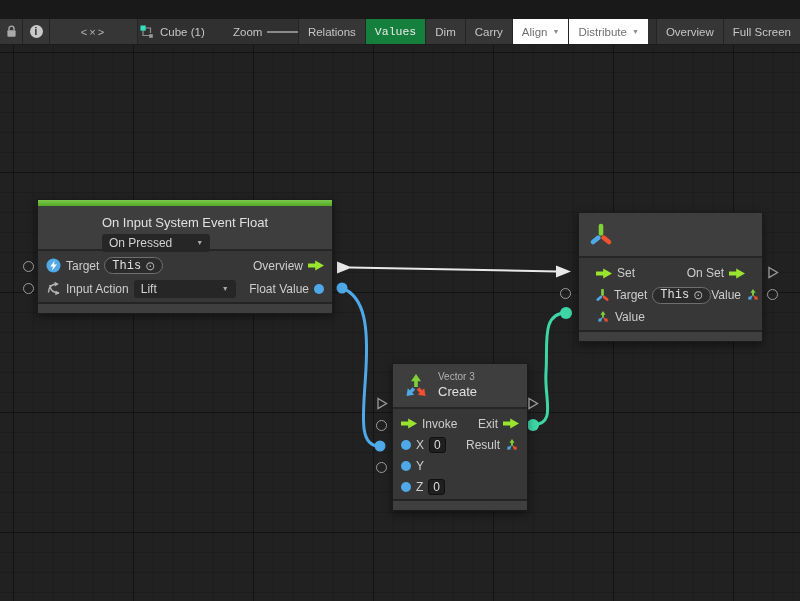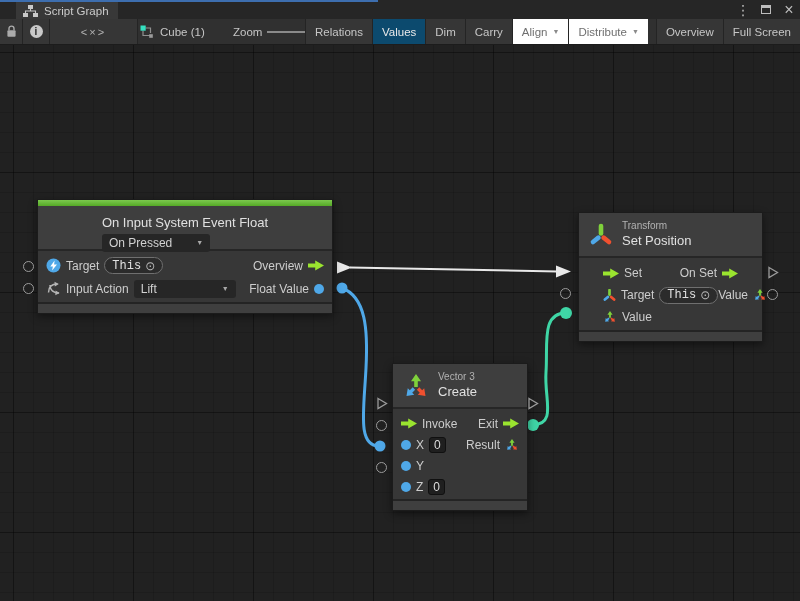--- a/index.html
+++ b/index.html
@@ -30,21 +30,21 @@
   .cube { position:absolute; left:140px; top:0; height:100%; display:flex; align-items:center; gap:6px; }
   .cube-label { font-size:11.5px; color:#c6c6c6; }
   .zoom-label { position:absolute; left:233px; top:0; height:100%; display:flex; align-items:center;
                 font-size:11.5px; color:#c6c6c6; }
   .zoom-track { position:absolute; left:267px; top:12px; width:86px; height:2px; background:#8a8a8a; }
   .zoom-handle { position:absolute; left:344px; top:7px; width:12px; height:12px; border-radius:50%; background:#9a9a9a; }
   .zoom-val { position:absolute; left:360px; top:0; height:100%; display:flex; align-items:center;
               font-size:10.5px; color:#c6c6c6; }
   .tb-right { position:absolute; right:0; top:0; height:100%; display:flex; }
   .tb-right .tbtn { border-right:none; border-left:1px solid #242424; }
-  .tbtn.active { background:#0c4a6e; color:#e9e9e9; }
+  .tbtn.active { background:#15803d; color:#e9e9e9;font-family:Liberation Mono, monospace; }
   .tbtn.disabled { color:#6f6f6f; background:#ffffff; }
   .tbtn .chev { font-size:7px; margin-left:5px; color:#8a8a8a; }
   .tbtn.gapL { margin-left:8px; }
 
   
   .canvas { position:absolute; left:0; top:45px; width:800px; height:556px; background-color:#212121;
     background-image:
       linear-gradient(to right, rgba(0,0,0,0.30) 1px, transparent 1px),
       linear-gradient(to bottom, rgba(0,0,0,0.30) 1px, transparent 1px),
       linear-gradient(to right, rgba(0,0,0,0.13) 1px, transparent 1px),
@@ -86,39 +86,20 @@
   
   .port-circle { position:absolute; z-index:12; width:11px; height:11px; border-radius:50%;
                  border:1.5px solid #9b9b9b; background:transparent; }
   .port-tri { position:absolute; z-index:12; width:12px; height:13px; }
 </style>
 </head>
 <body>
 
 <div id="stage">
 
-  <div class="tabbar">
-    <div class="focus-line"></div>
-    <div class="tab">
-      <svg width="15" height="12" viewBox="0 0 15 12">
-        <path d="M7.5 4 v2 M2.5 8 V6 H12.5 V8" stroke="#c9c9c9" stroke-width="1.1" fill="none"></path>
-        <rect x="5" y="0" width="5" height="4" fill="#c9c9c9"></rect>
-        <rect x="0" y="8" width="5" height="4" fill="#c9c9c9"></rect>
-        <rect x="10" y="8" width="5" height="4" fill="#c9c9c9"></rect>
-      </svg>
-      <span class="tab-label">Script Graph</span>
-    </div>
-    <div class="winctl">
-      <span class="wc">⋮</span>
-      <span class="wc">
-          <span class="maxbox"></span>
-        </span>
-      <span class="wc" style="font-size:16px;">×</span>
-    </div>
-  </div>
 
   <div class="toolbar">
     <div class="tb-left">
       <div class="tbtn sq24">
         <svg width="11" height="13" viewBox="0 0 11 13">
           <path d="M3 5.2 V3.6 a2.5 2.5 0 0 1 5 0 V5.2" fill="none" stroke="#ababab" stroke-width="1.4"></path>
           <rect x="1.4" y="5.2" width="8.2" height="6.6" rx="1" fill="#ababab"></rect>
         </svg>
       </div>
       <div class="tbtn sq26">
@@ -252,26 +233,22 @@
     <div class="nfoot"></div>
   </div>
 
   <div class="node" style="left:578px; top:212px; width:185px;">
     <div class="nhead" style="height:45px;">
       <svg width="24" height="24" viewBox="0 0 24 24">
         <line x1="12" y1="10.5" x2="12" y2="3" stroke="#7fd13b" stroke-width="4.6" stroke-linecap="round"></line>
         <line x1="9.4" y1="14.6" x2="4" y2="19" stroke="#4fa8e8" stroke-width="4.6" stroke-linecap="round"></line>
         <line x1="14.6" y1="14.6" x2="20" y2="19" stroke="#f0502f" stroke-width="4.6" stroke-linecap="round"></line>
       </svg>
-      <div>
-        <div class="ncat">Transform</div>
-        <div class="ntitle">Set Position</div>
-      </div>
-    </div>
-    <div class="nbody" style="padding:4px 16px 2px;">
+    </div>
+    <div class="nbody" style="padding:4px 9px 2px;">
       <div class="row" style="height:22px;">
         <div class="lft">
           <svg class="fa" width="16" height="11" viewBox="0 0 16 11">
             <path d="M0 3.6 H7.2 V0.4 L16 5.5 L7.2 10.6 V7.4 H0 Z"></path>
           </svg>
           <span class="plabel">Set</span>
         </div>
         <div class="rgt">
           <span class="plabel">On Set</span>
           <svg class="fa" width="16" height="11" viewBox="0 0 16 11">

